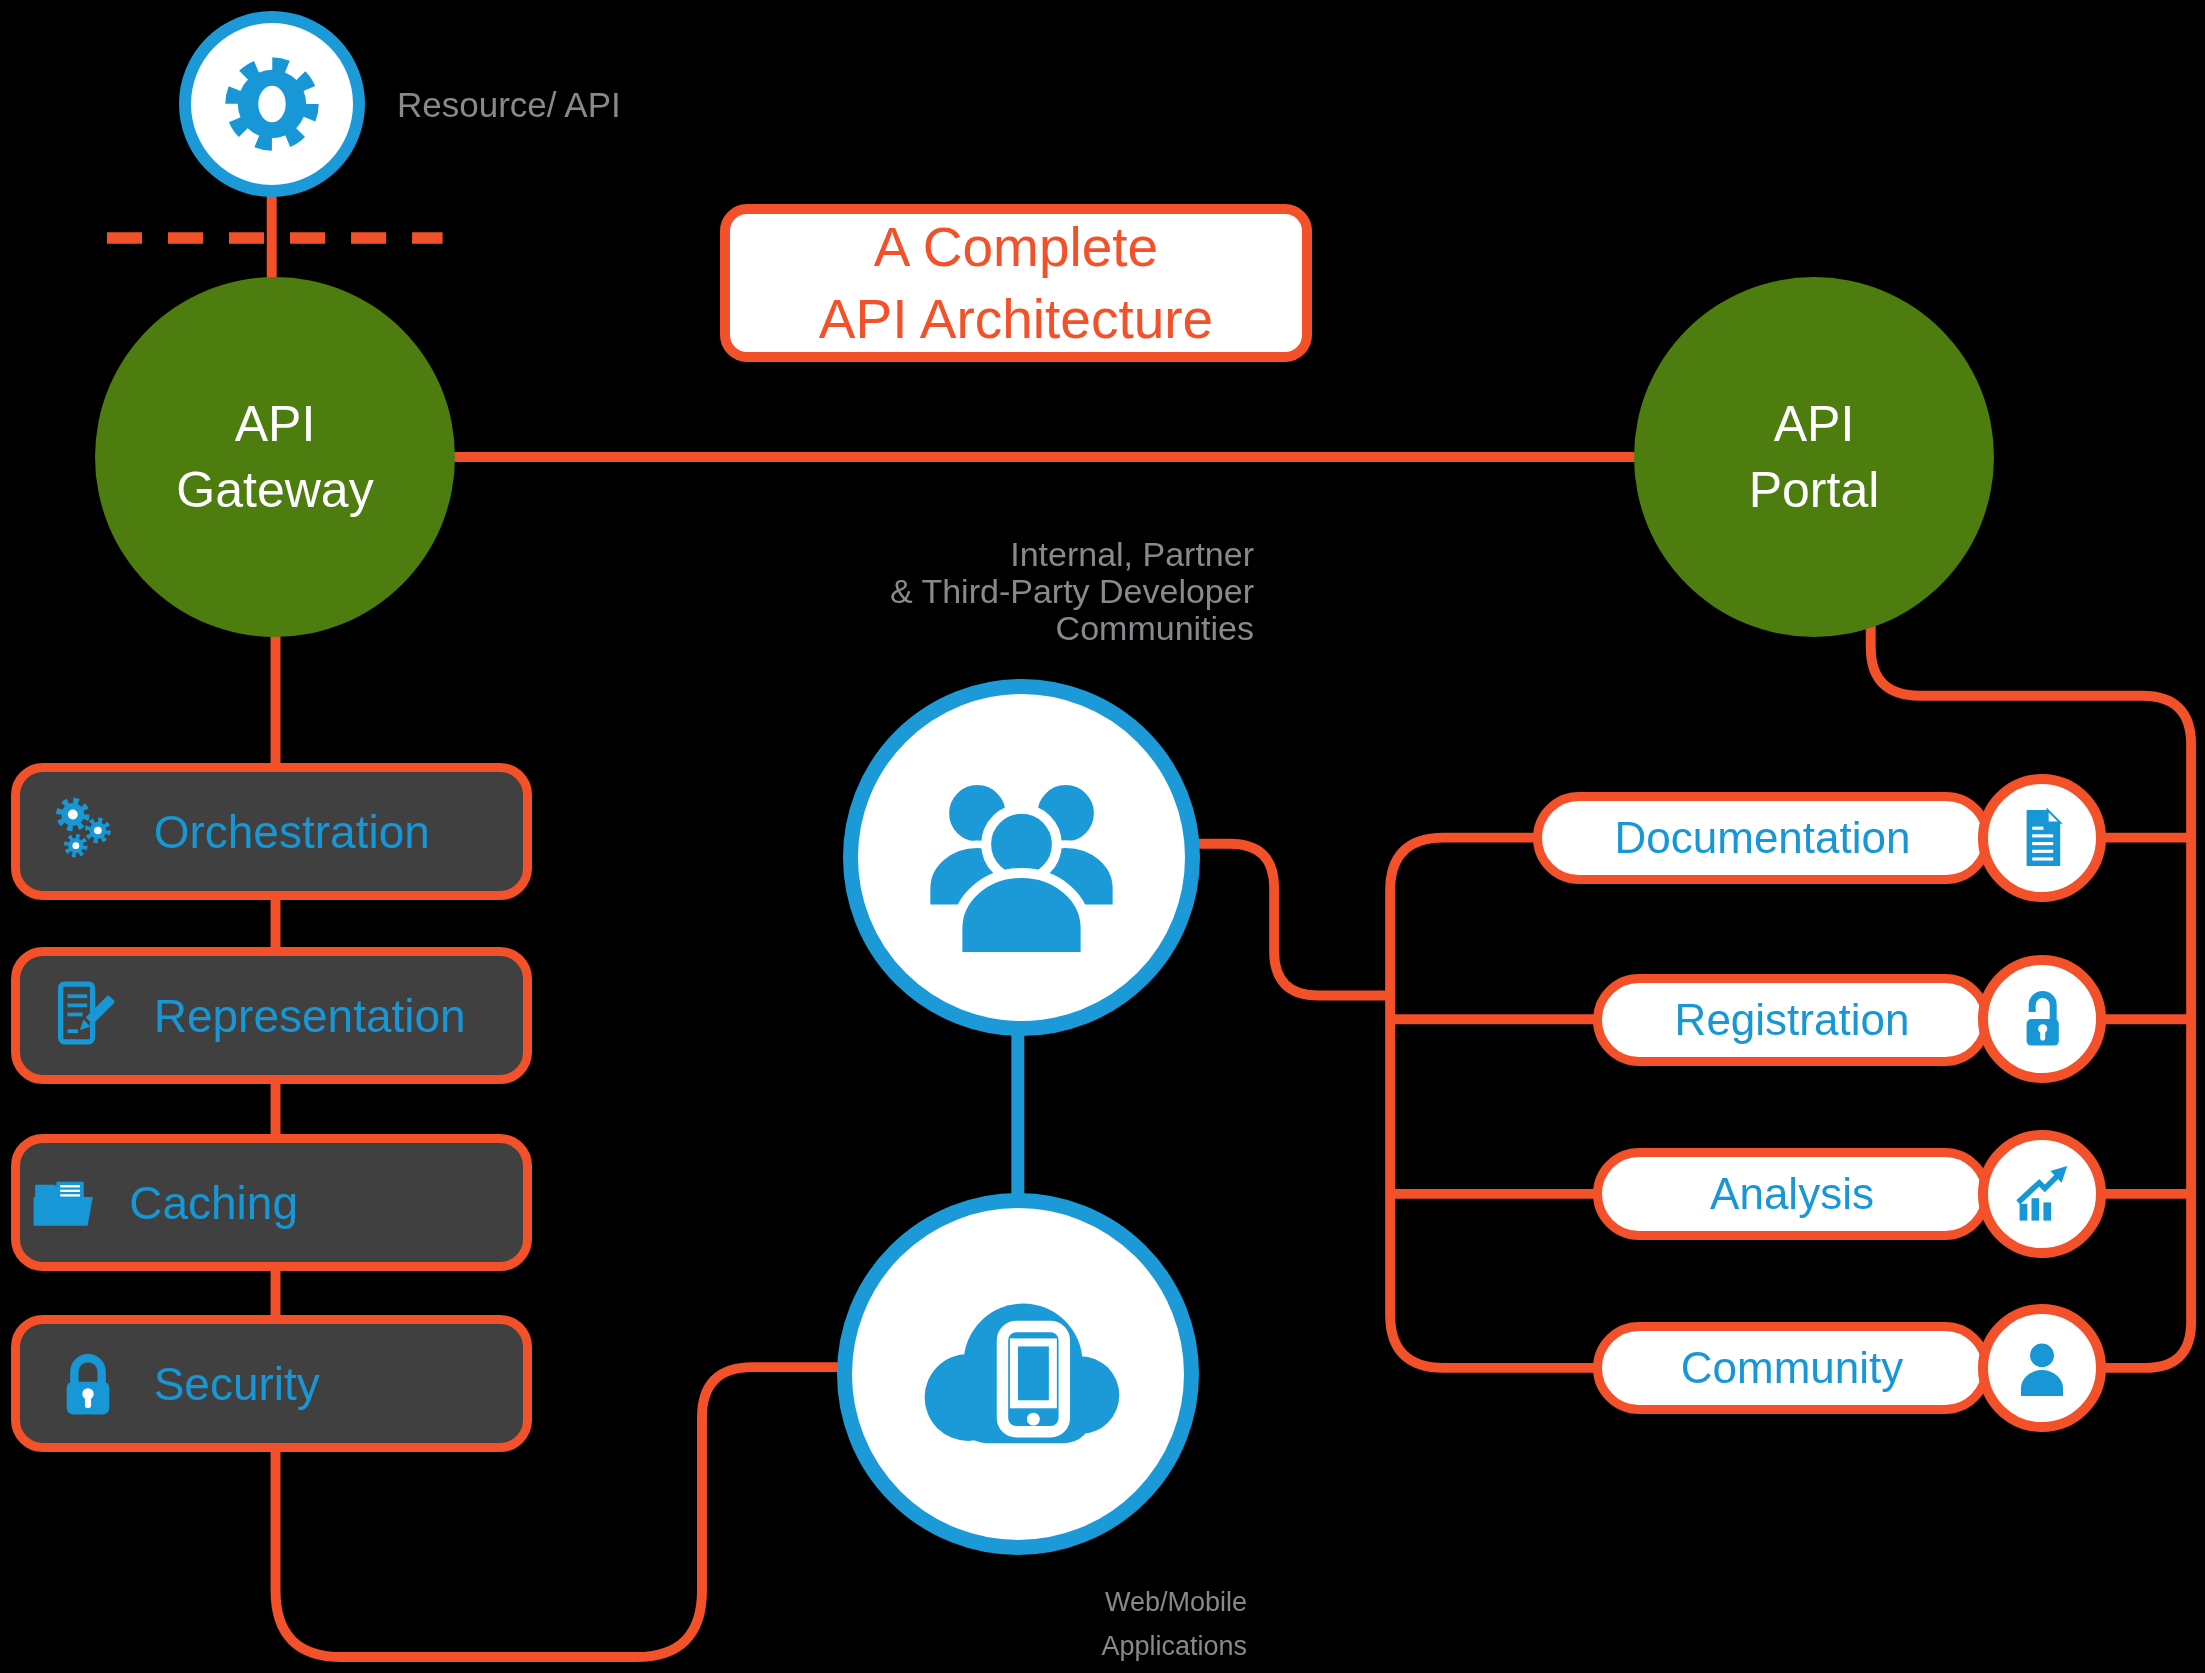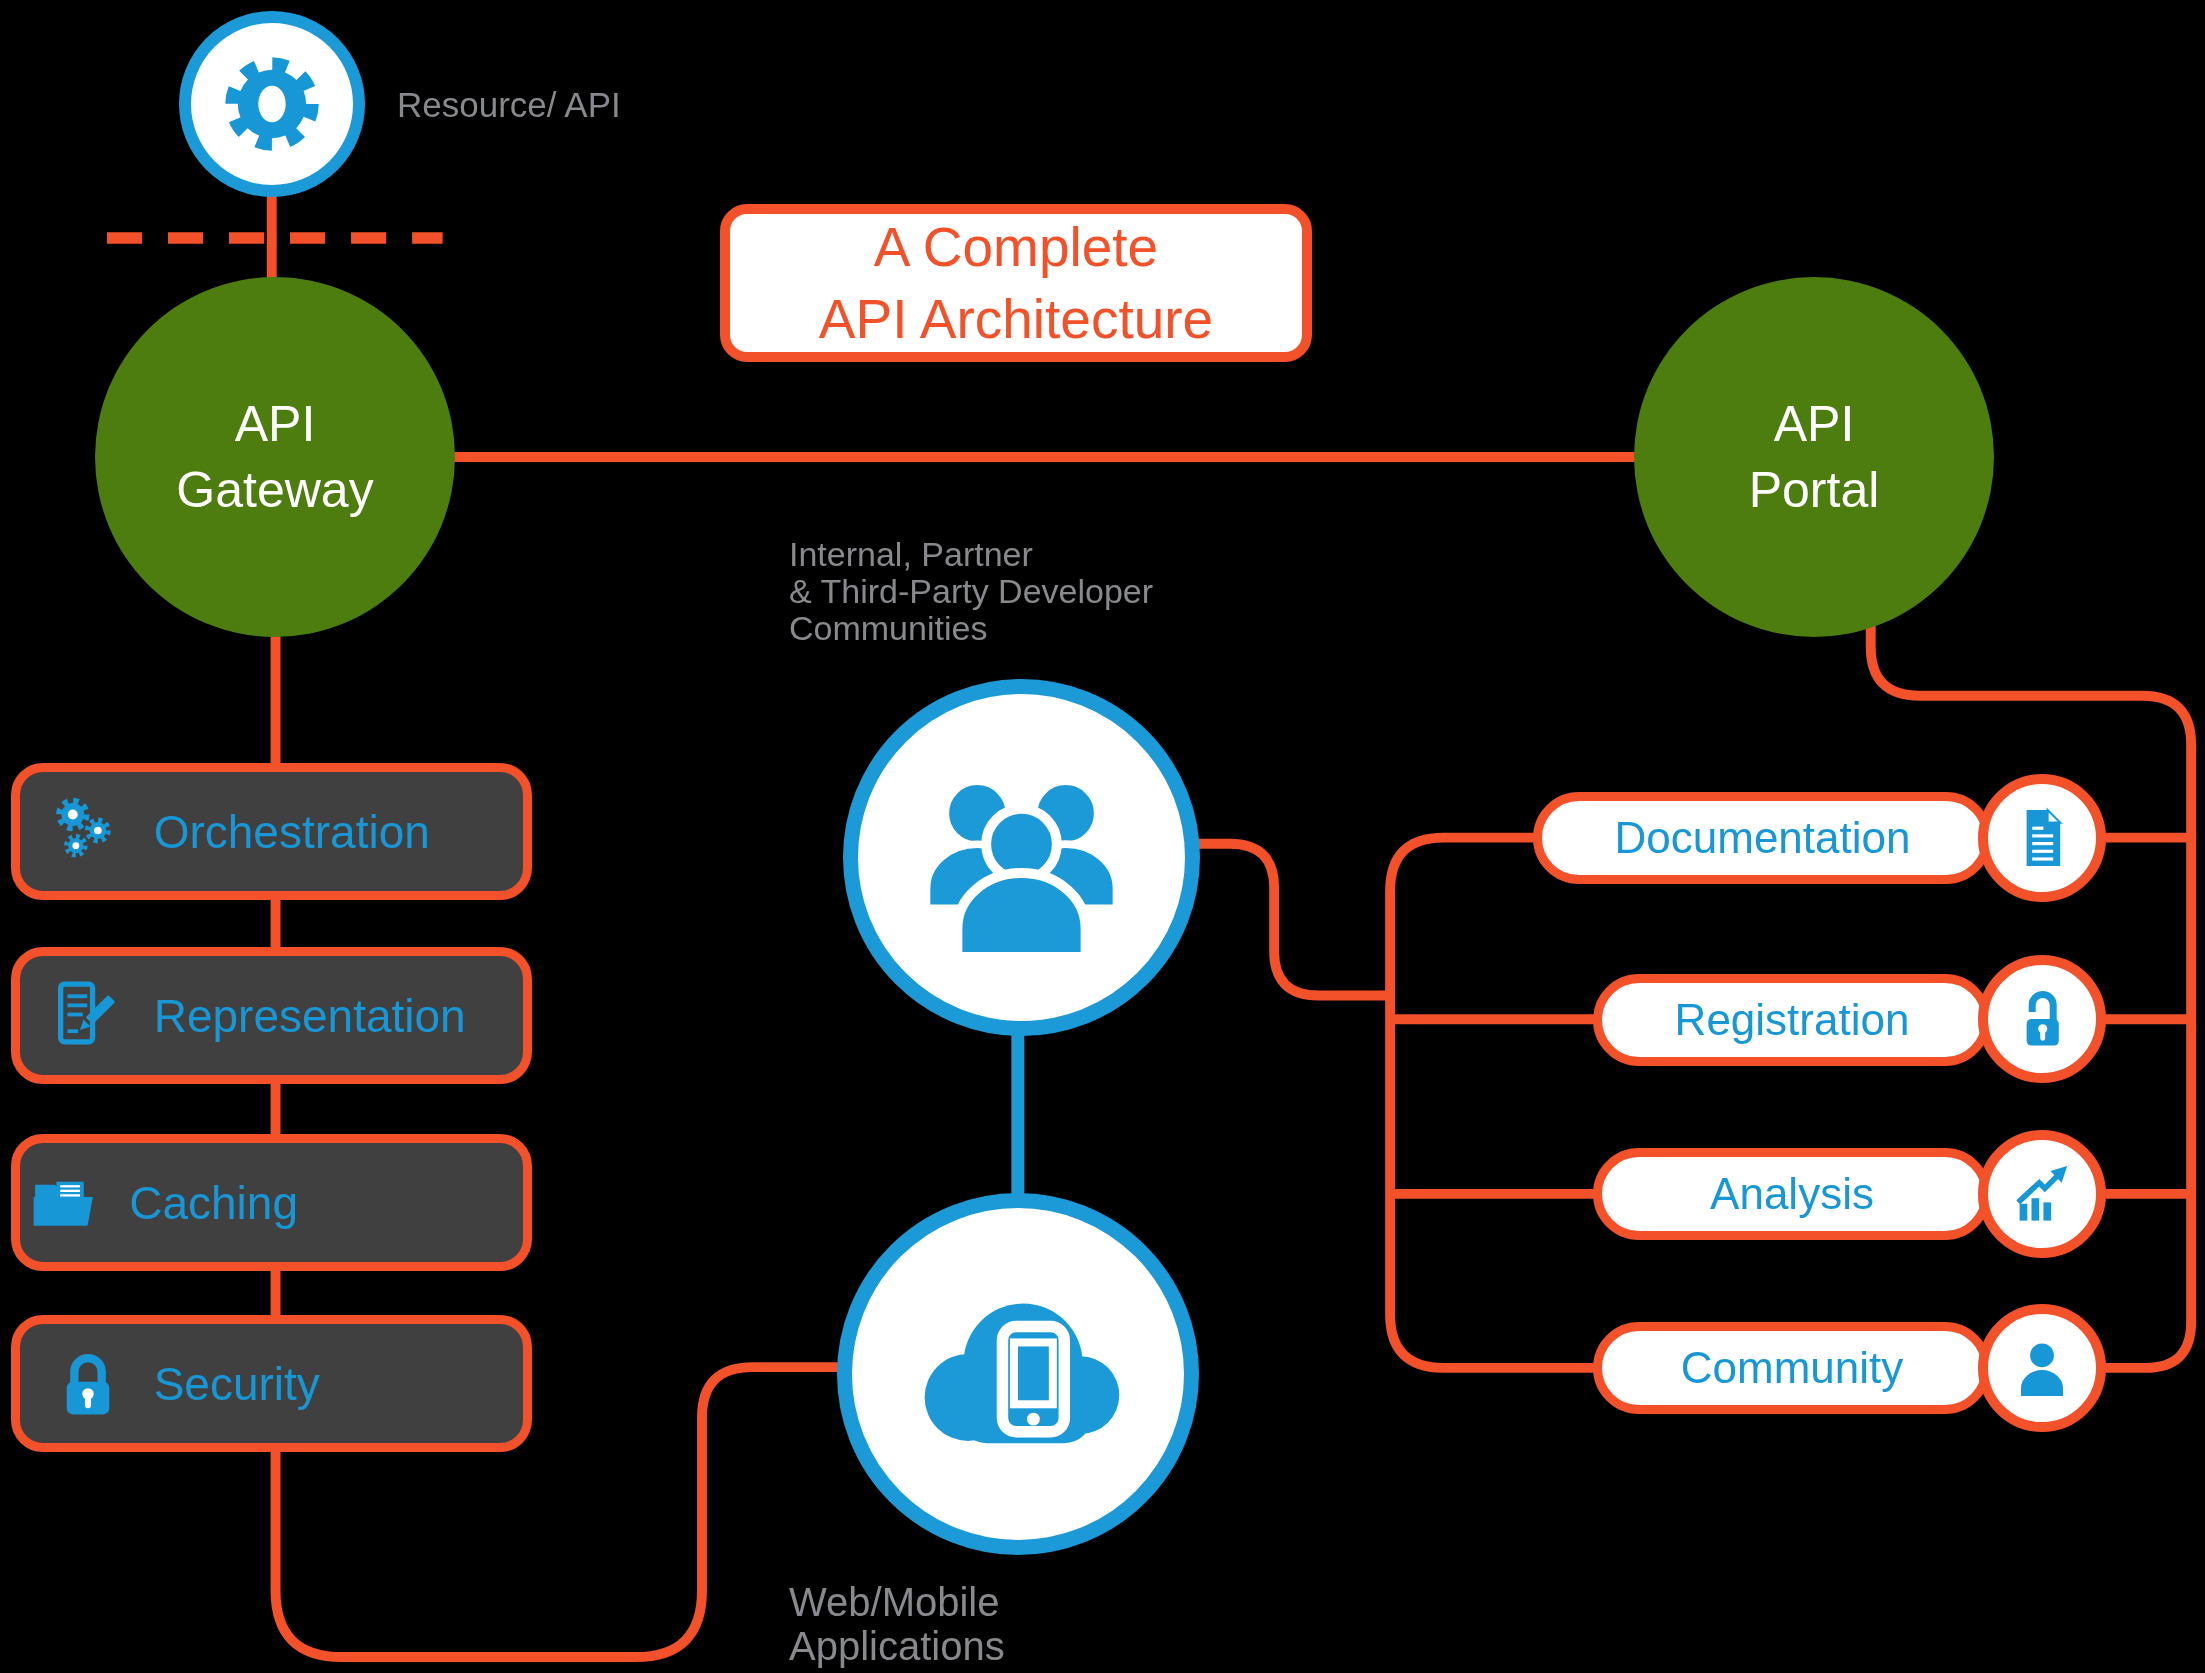--- a/index.html
+++ b/index.html
@@ -20,21 +20,21 @@
     align-items:center;justify-content:center;z-index:2;
     color:#f3512a;font-size:55px;line-height:72px;font-weight:400;text-align:center;}
   .feature-box{position:absolute;left:10.7px;width:521px;height:137px;box-sizing:border-box;
     background:#404040;border:9.2px solid #f3512a;border-radius:32px;display:flex;align-items:center;
     padding-left:30.5px;z-index:2;}
   .feature-box .label{color:#1797d6;font-size:46px;font-weight:400;margin-left:27.5px;white-space:nowrap;}
   .capsule{position:absolute;height:92px;box-sizing:border-box;background:#fff;border:9.2px solid #f3512a;
     border-radius:46px;display:flex;align-items:center;justify-content:center;z-index:2;}
   .capsule .label{color:#1797d6;font-size:44px;font-weight:400;white-space:nowrap;}
   
-  .gray-text{position:absolute;color:#87898c;text-align:left;z-index:2;font-weight:400;}
+  .gray-text{position:absolute;color:#87898c;text-align:right;z-index:2;font-weight:400;}
   .resource-label{position:absolute;color:#87898c;font-size:35px;z-index:2;font-weight:400;}
   .icon{display:block;}
 </style>
 </head>
 <body>
 
 <div class="canvas">
 
   <svg class="wires" width="2205" height="1673" viewBox="0 0 2890 2193">
     <g stroke="#f3512a" stroke-width="13" fill="none">
@@ -117,21 +117,21 @@
         <circle cx="52" cy="45" r="26"></circle>
         <circle cx="77" cy="59" r="17"></circle>
         <rect x="24" y="56" width="58" height="24" rx="12"></rect>
       </g>
       <rect x="43" y="29" width="27" height="46" rx="6" fill="none" stroke="#fff" stroke-width="5"></rect>
       <rect x="48" y="36" width="17" height="27" fill="none" stroke="#fff" stroke-width="3.5"></rect>
       <circle cx="56.5" cy="69.5" r="2.8" fill="#fff"></circle>
     </svg>
   </div>
 
-  <div class="gray-text" style="left:789px;top:1580px;width:458px;font-size:40px;line-height:44px;">
+  <div class="gray-text" style="left:789px;top:1580px;width:458px;font-size:27px;line-height:44px;">
     <div>Web/Mobile</div>
     <div>Applications</div>
   </div>
 
   <div class="feature-box" style="top:763px;">
     <svg class="icon" width="76" height="76" viewBox="0 0 100 100">
       <g fill="#1797d6">
         <circle cx="30" cy="27" r="15"></circle>
           <circle cx="63" cy="48" r="11"></circle>
           <circle cx="34" cy="68" r="10"></circle>

